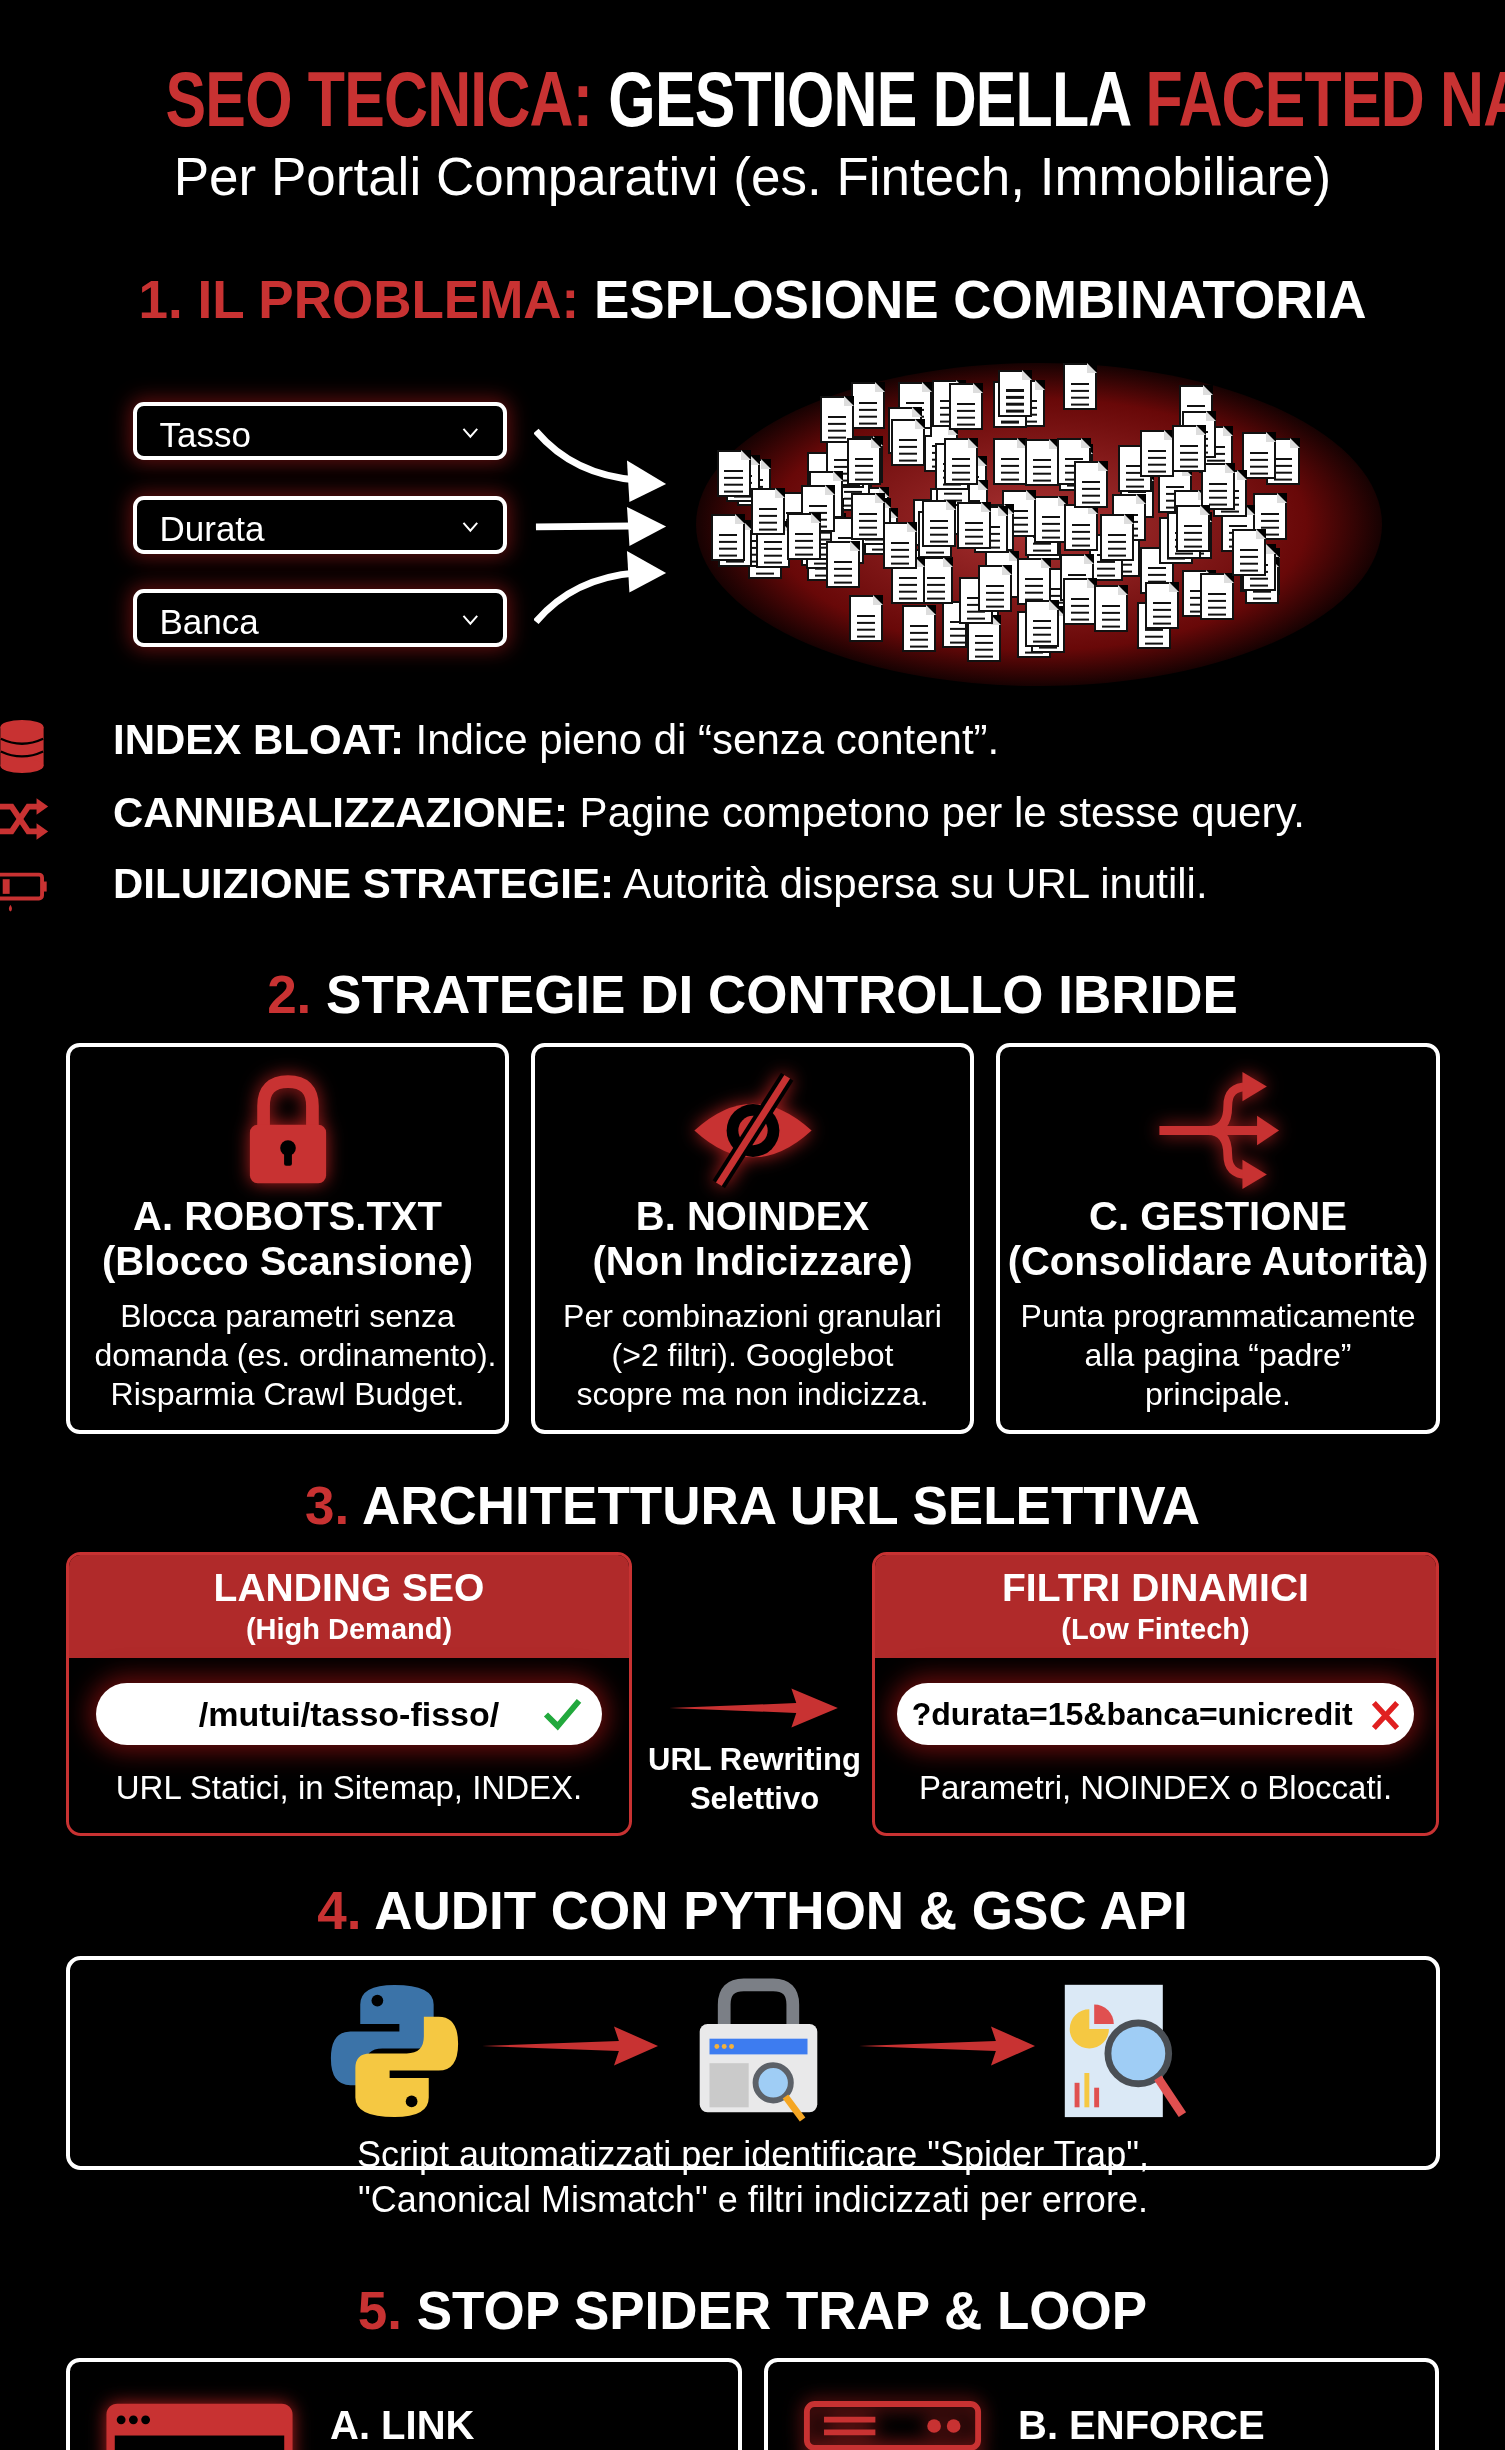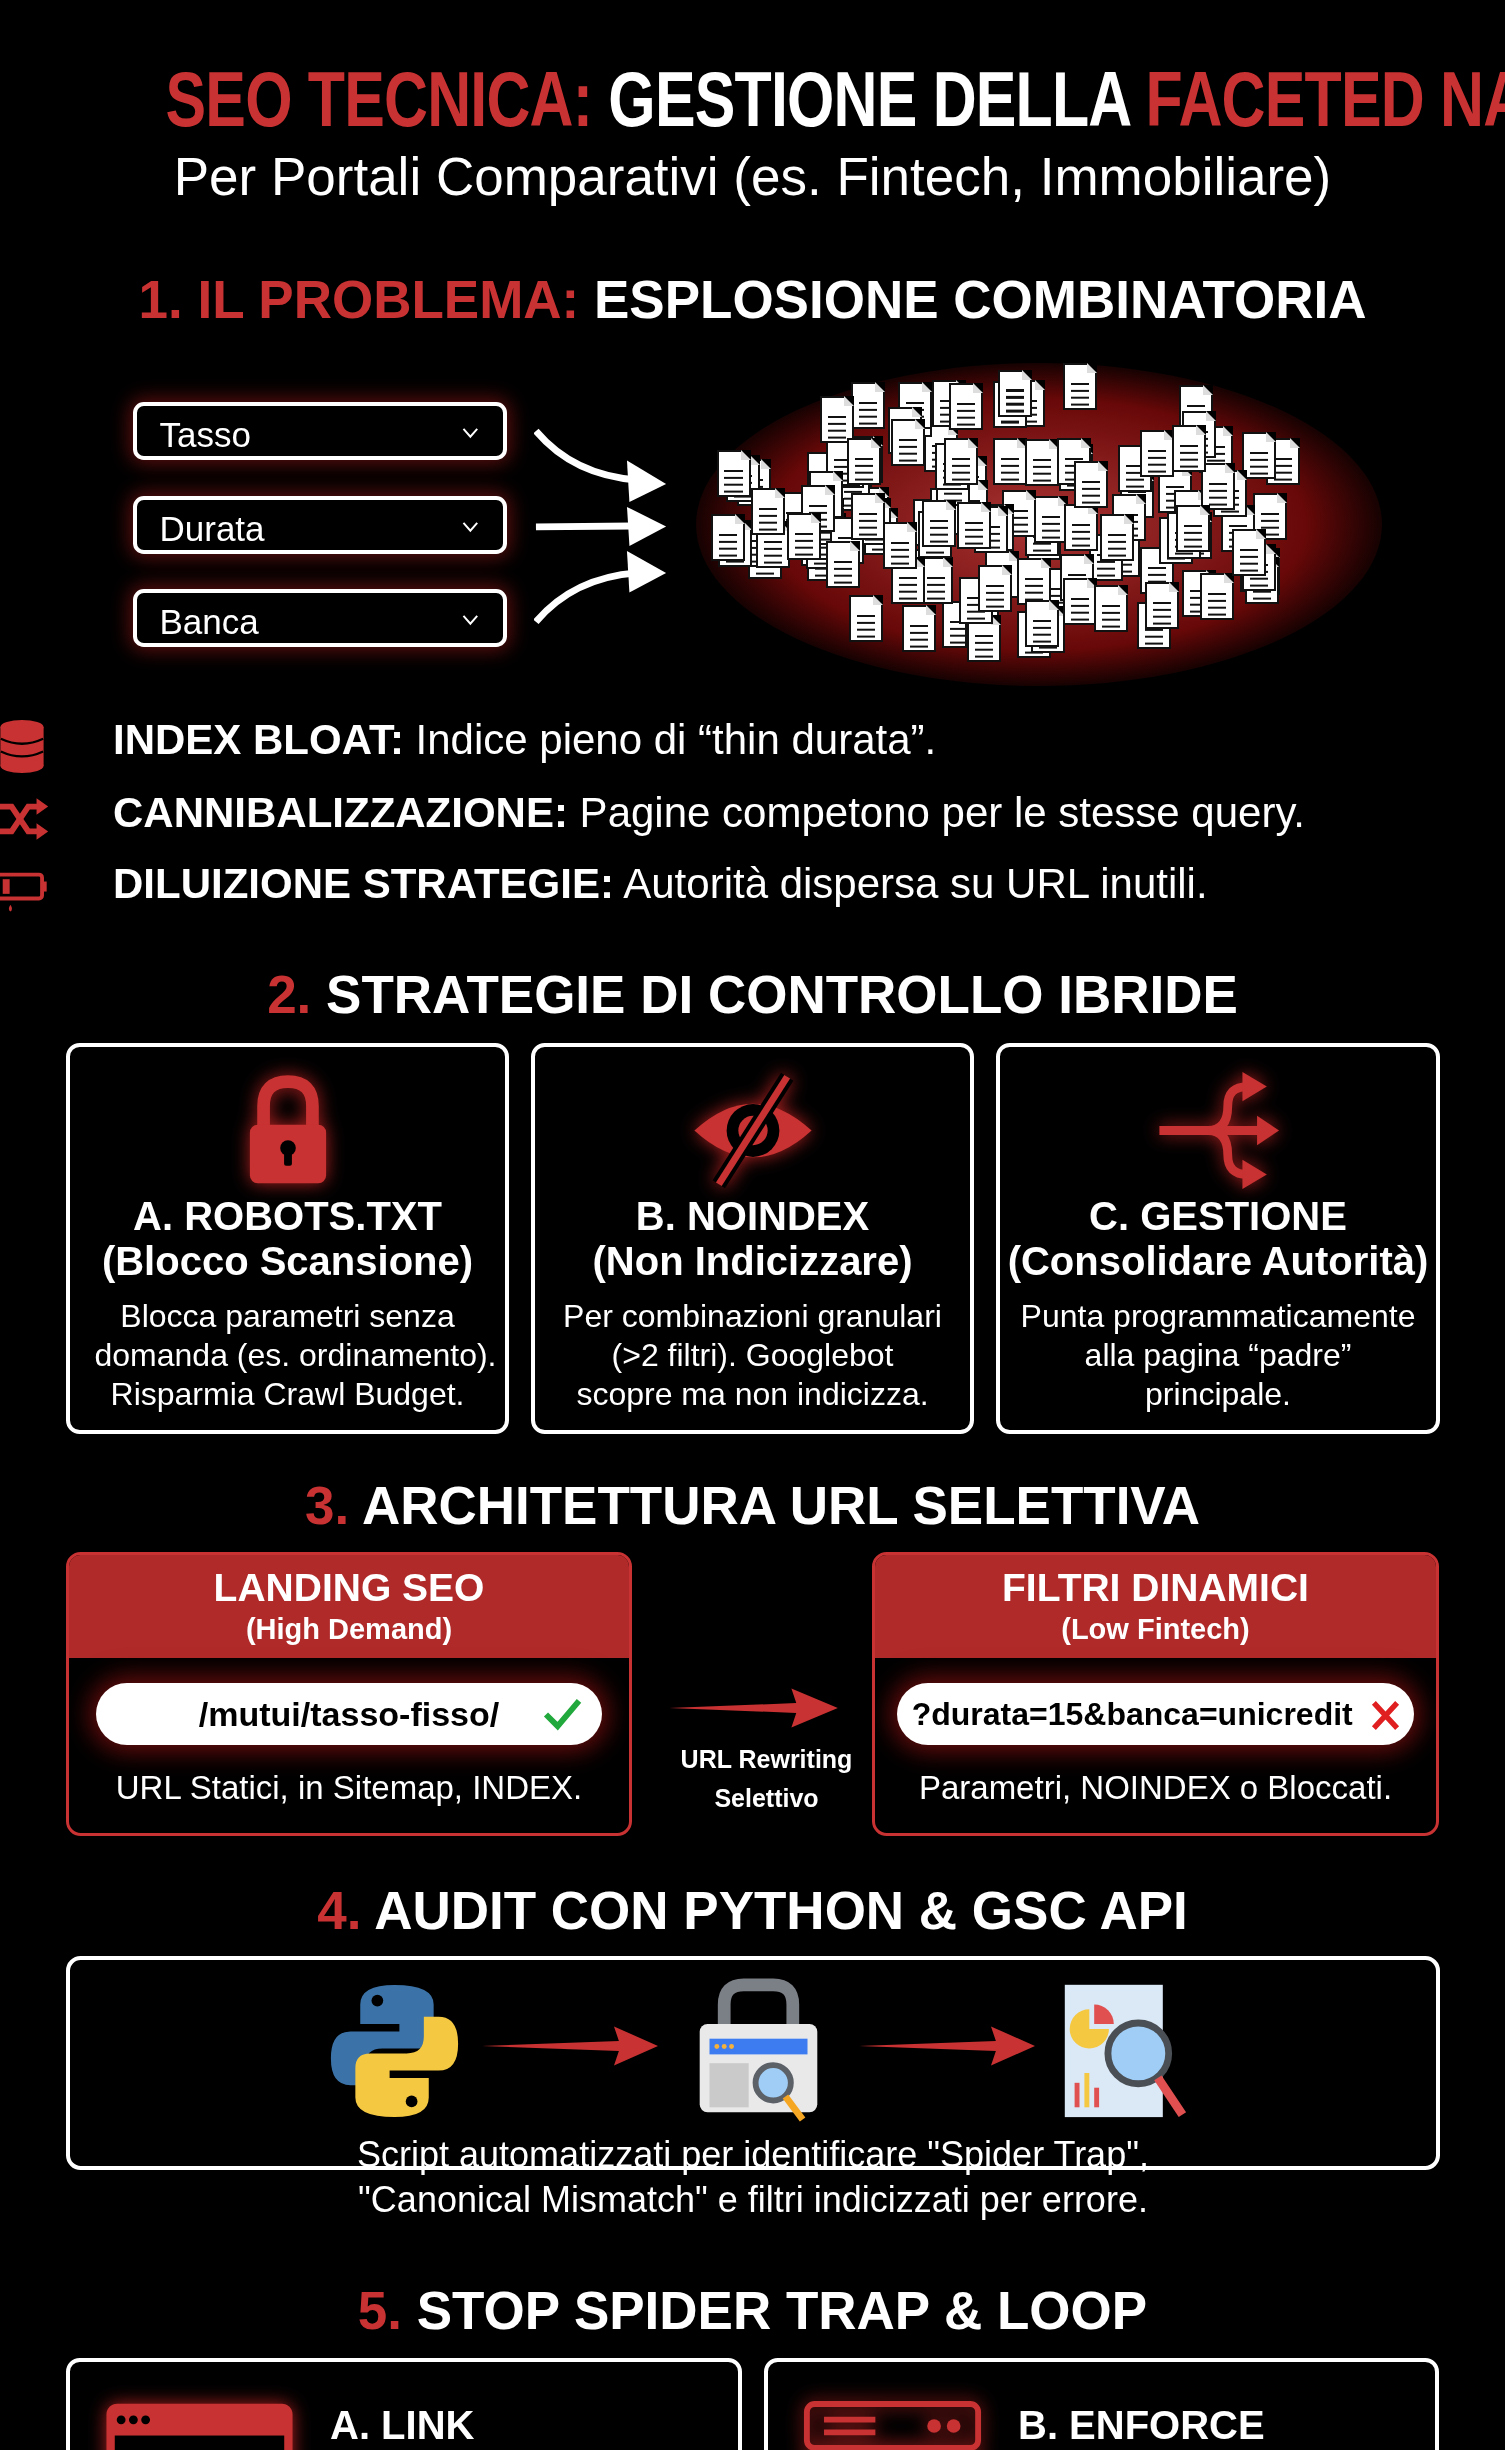--- a/index.html
+++ b/index.html
@@ -212,21 +212,21 @@
     <div class="doc" style="left: 261px; top: 139px;"></div>
   </div>
 
 <div class="abs bullet" style="top:716px;">
   <svg class="bicon" style="left:-118px;" viewBox="0 0 110 120">
     <ellipse cx="55" cy="18" rx="48" ry="16" fill="#c83232"></ellipse>
     <rect x="7" y="18" width="96" height="86" fill="#c83232"></rect>
     <ellipse cx="55" cy="104" rx="48" ry="16" fill="#c83232"></ellipse>
     <path d="M8,44 Q55,66 102,44 M8,72 Q55,94 102,72" stroke="#000" stroke-width="5" fill="none"></path>
   </svg>
-  <b>INDEX BLOAT:</b><span> Indice pieno di “thin durata”.</span>
+  <b>INDEX BLOAT:</b><span> Indice pieno di “senza content”.</span>
 </div>
 <div class="abs bullet" style="top:789px;">
   <svg class="bicon" style="left:-118px;" viewBox="0 0 130 110">
     <path d="M5,25 L40,25 L80,85 L105,85" stroke="#c83232" stroke-width="14" fill="none"></path>
     <path d="M5,85 L40,85 L80,25 L105,25" stroke="#c83232" stroke-width="14" fill="none"></path>
     <polygon points="100,5 128,25 100,45" fill="#c83232"></polygon>
     <polygon points="100,65 128,85 100,105" fill="#c83232"></polygon>
   </svg>
   <b>CANNIBALIZZAZIONE:</b><span> Pagine competono per le stesse query.</span>
 </div>
@@ -305,21 +305,21 @@
     <svg style="position:absolute;right:19.6px;top:13.7px;" width="39" height="34" viewBox="0 0 80 70">
         <polyline points="6,36 30,60 74,8" fill="none" stroke="#22a93d" stroke-width="12"></polyline>
       </svg>
   </div>
   <div class="rdesc">URL Statici, in Sitemap, INDEX.</div>
 </div>
 
 <svg class="abs" style="left:669px;top:1686px;" width="169" height="44" viewBox="0 0 345 90">
   <polygon points="0,45 260,35 250,5 345,45 250,85 260,55" fill="#c83232"></polygon>
 </svg>
-<div class="abs" style="left:632px;top:1740px;width:245px;text-align:center;font-weight:700;font-size:25px;line-height:39px;margin-left:12px;">
+<div class="abs" style="left:632px;top:1740px;width:245px;text-align:center;font-weight:700;font-size:31px;line-height:39px;">
   <div>URL Rewriting</div>
   <div>Selettivo</div>
 </div>
 
 <div class="abs rbox" style="left:872px;top:1552px;width:567px;height:284px;">
   <div class="rhead">
     <div class="t1">FILTRI DINAMICI</div>
     <div class="t2">(Low Fintech)</div>
   </div>
   <div class="pill" style="left:22px;right:22px;font-size:32px;text-align:left;padding-left:14.7px;">

